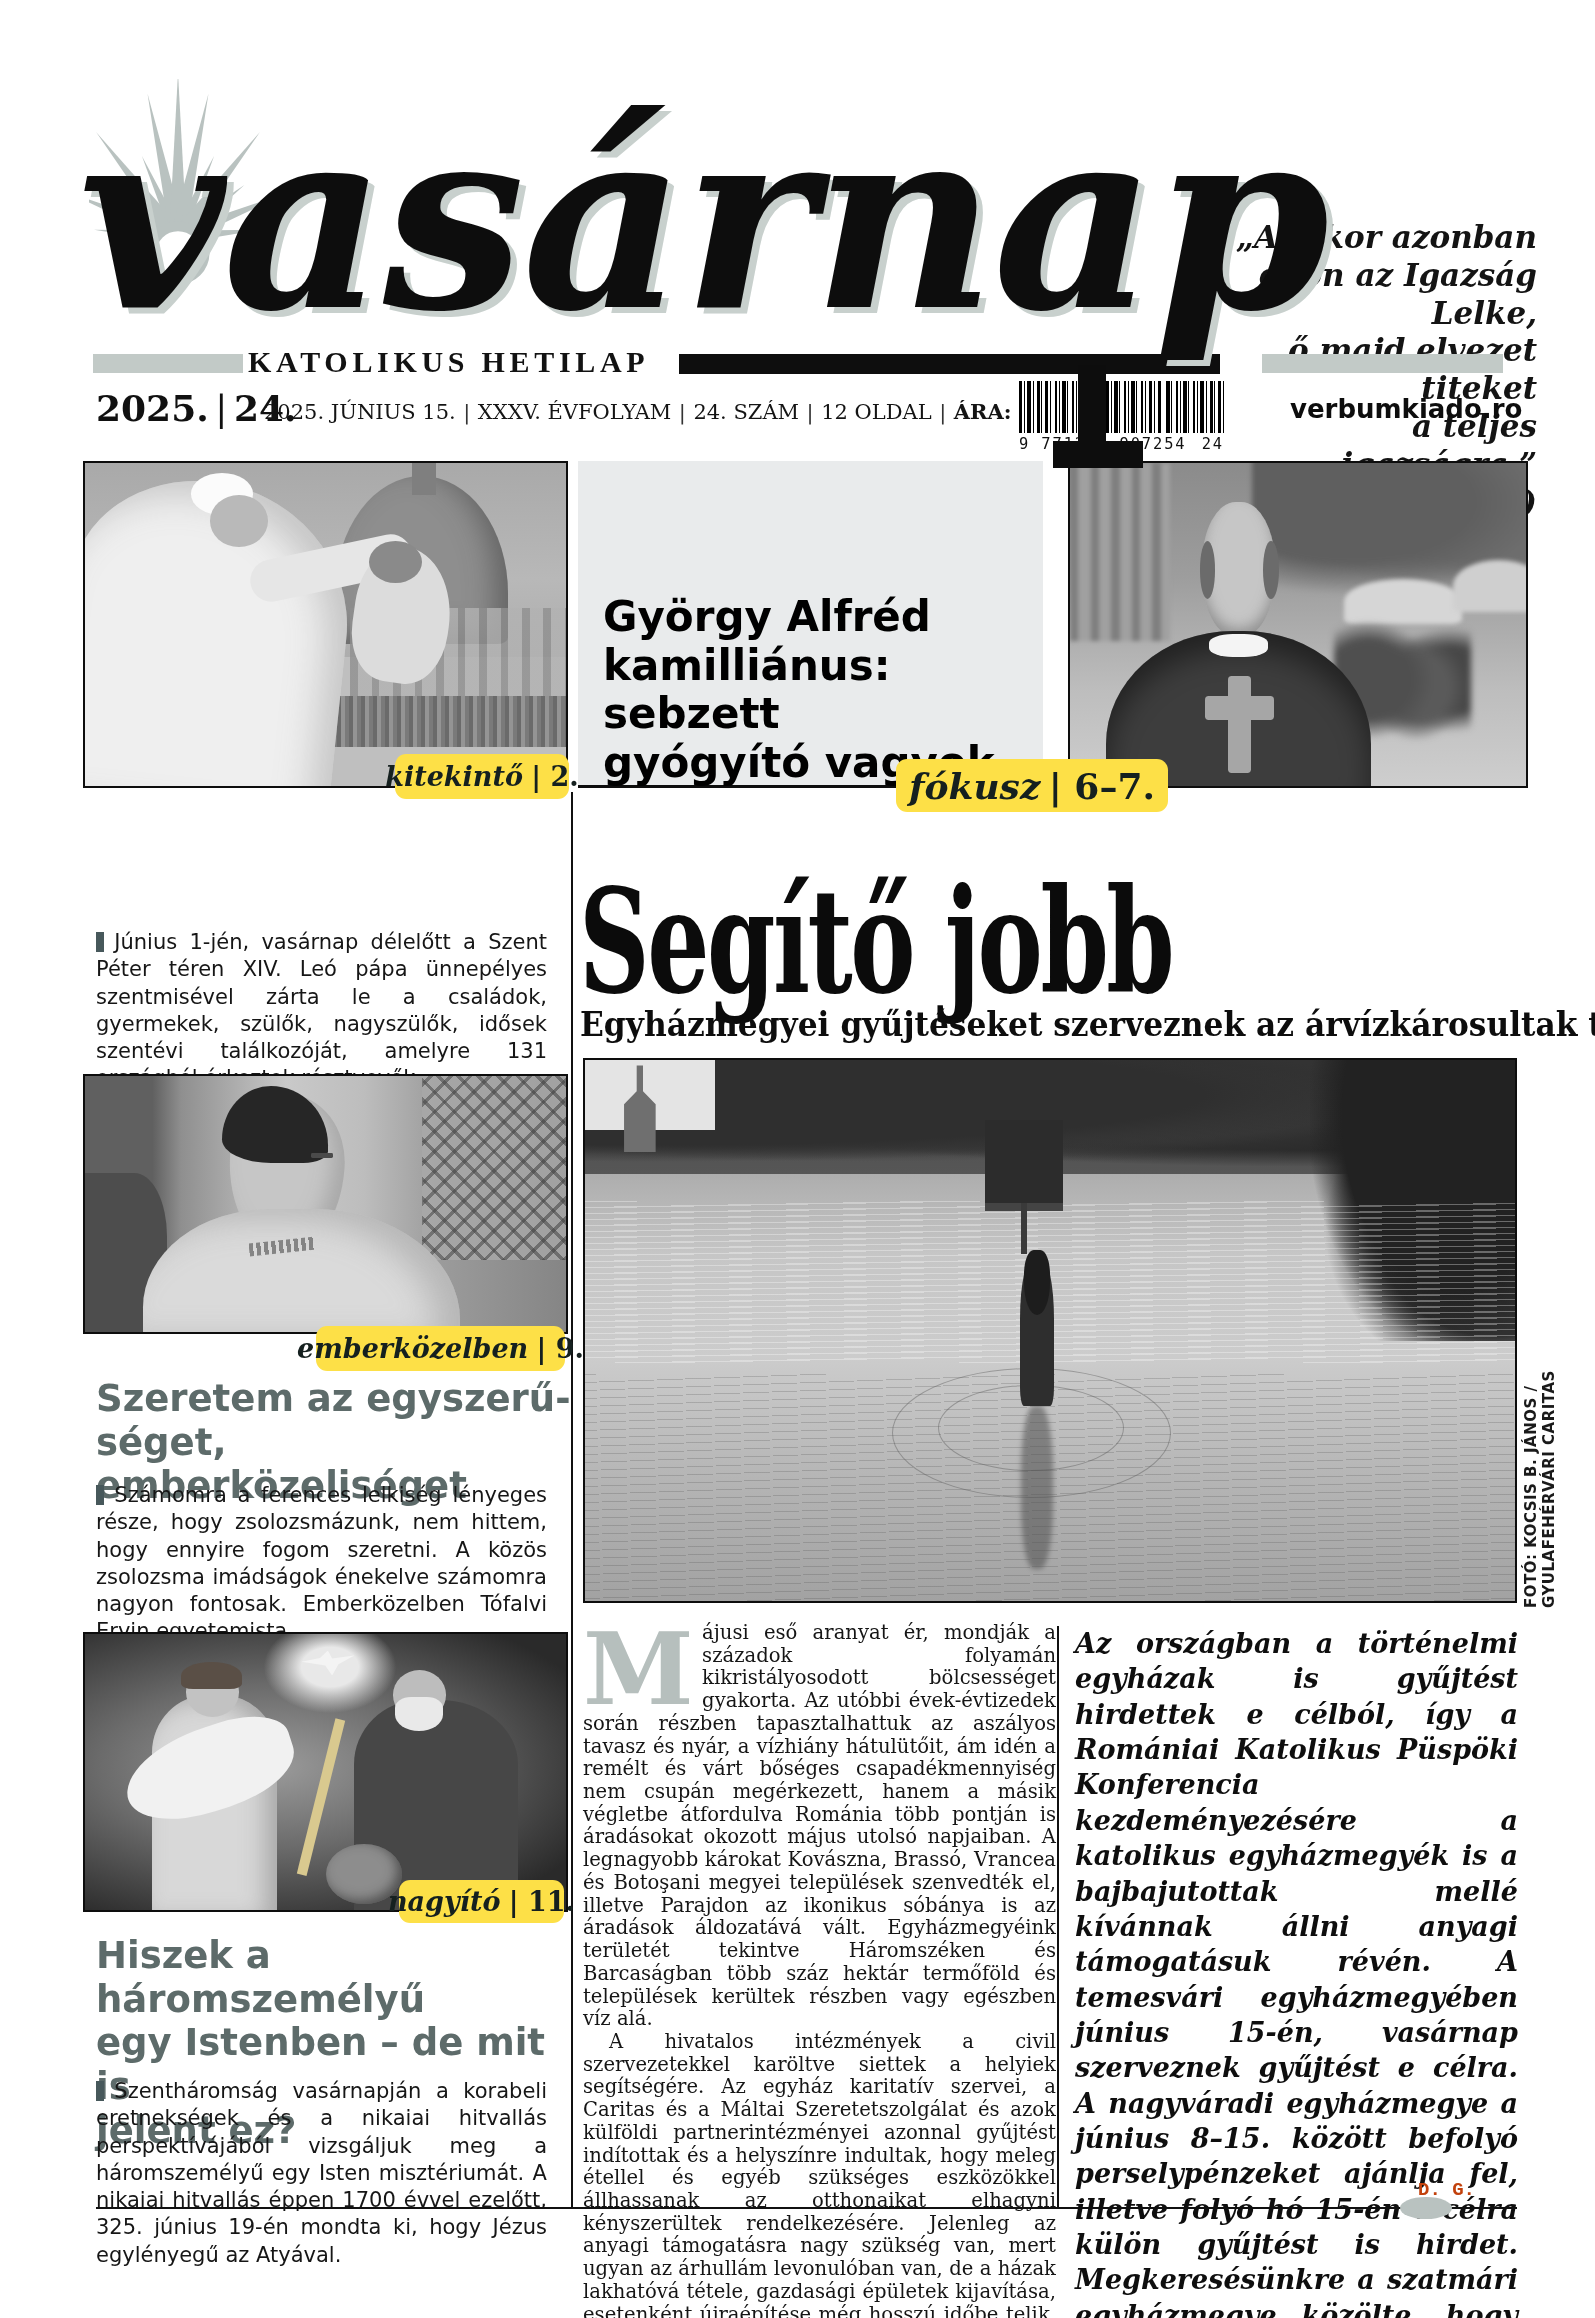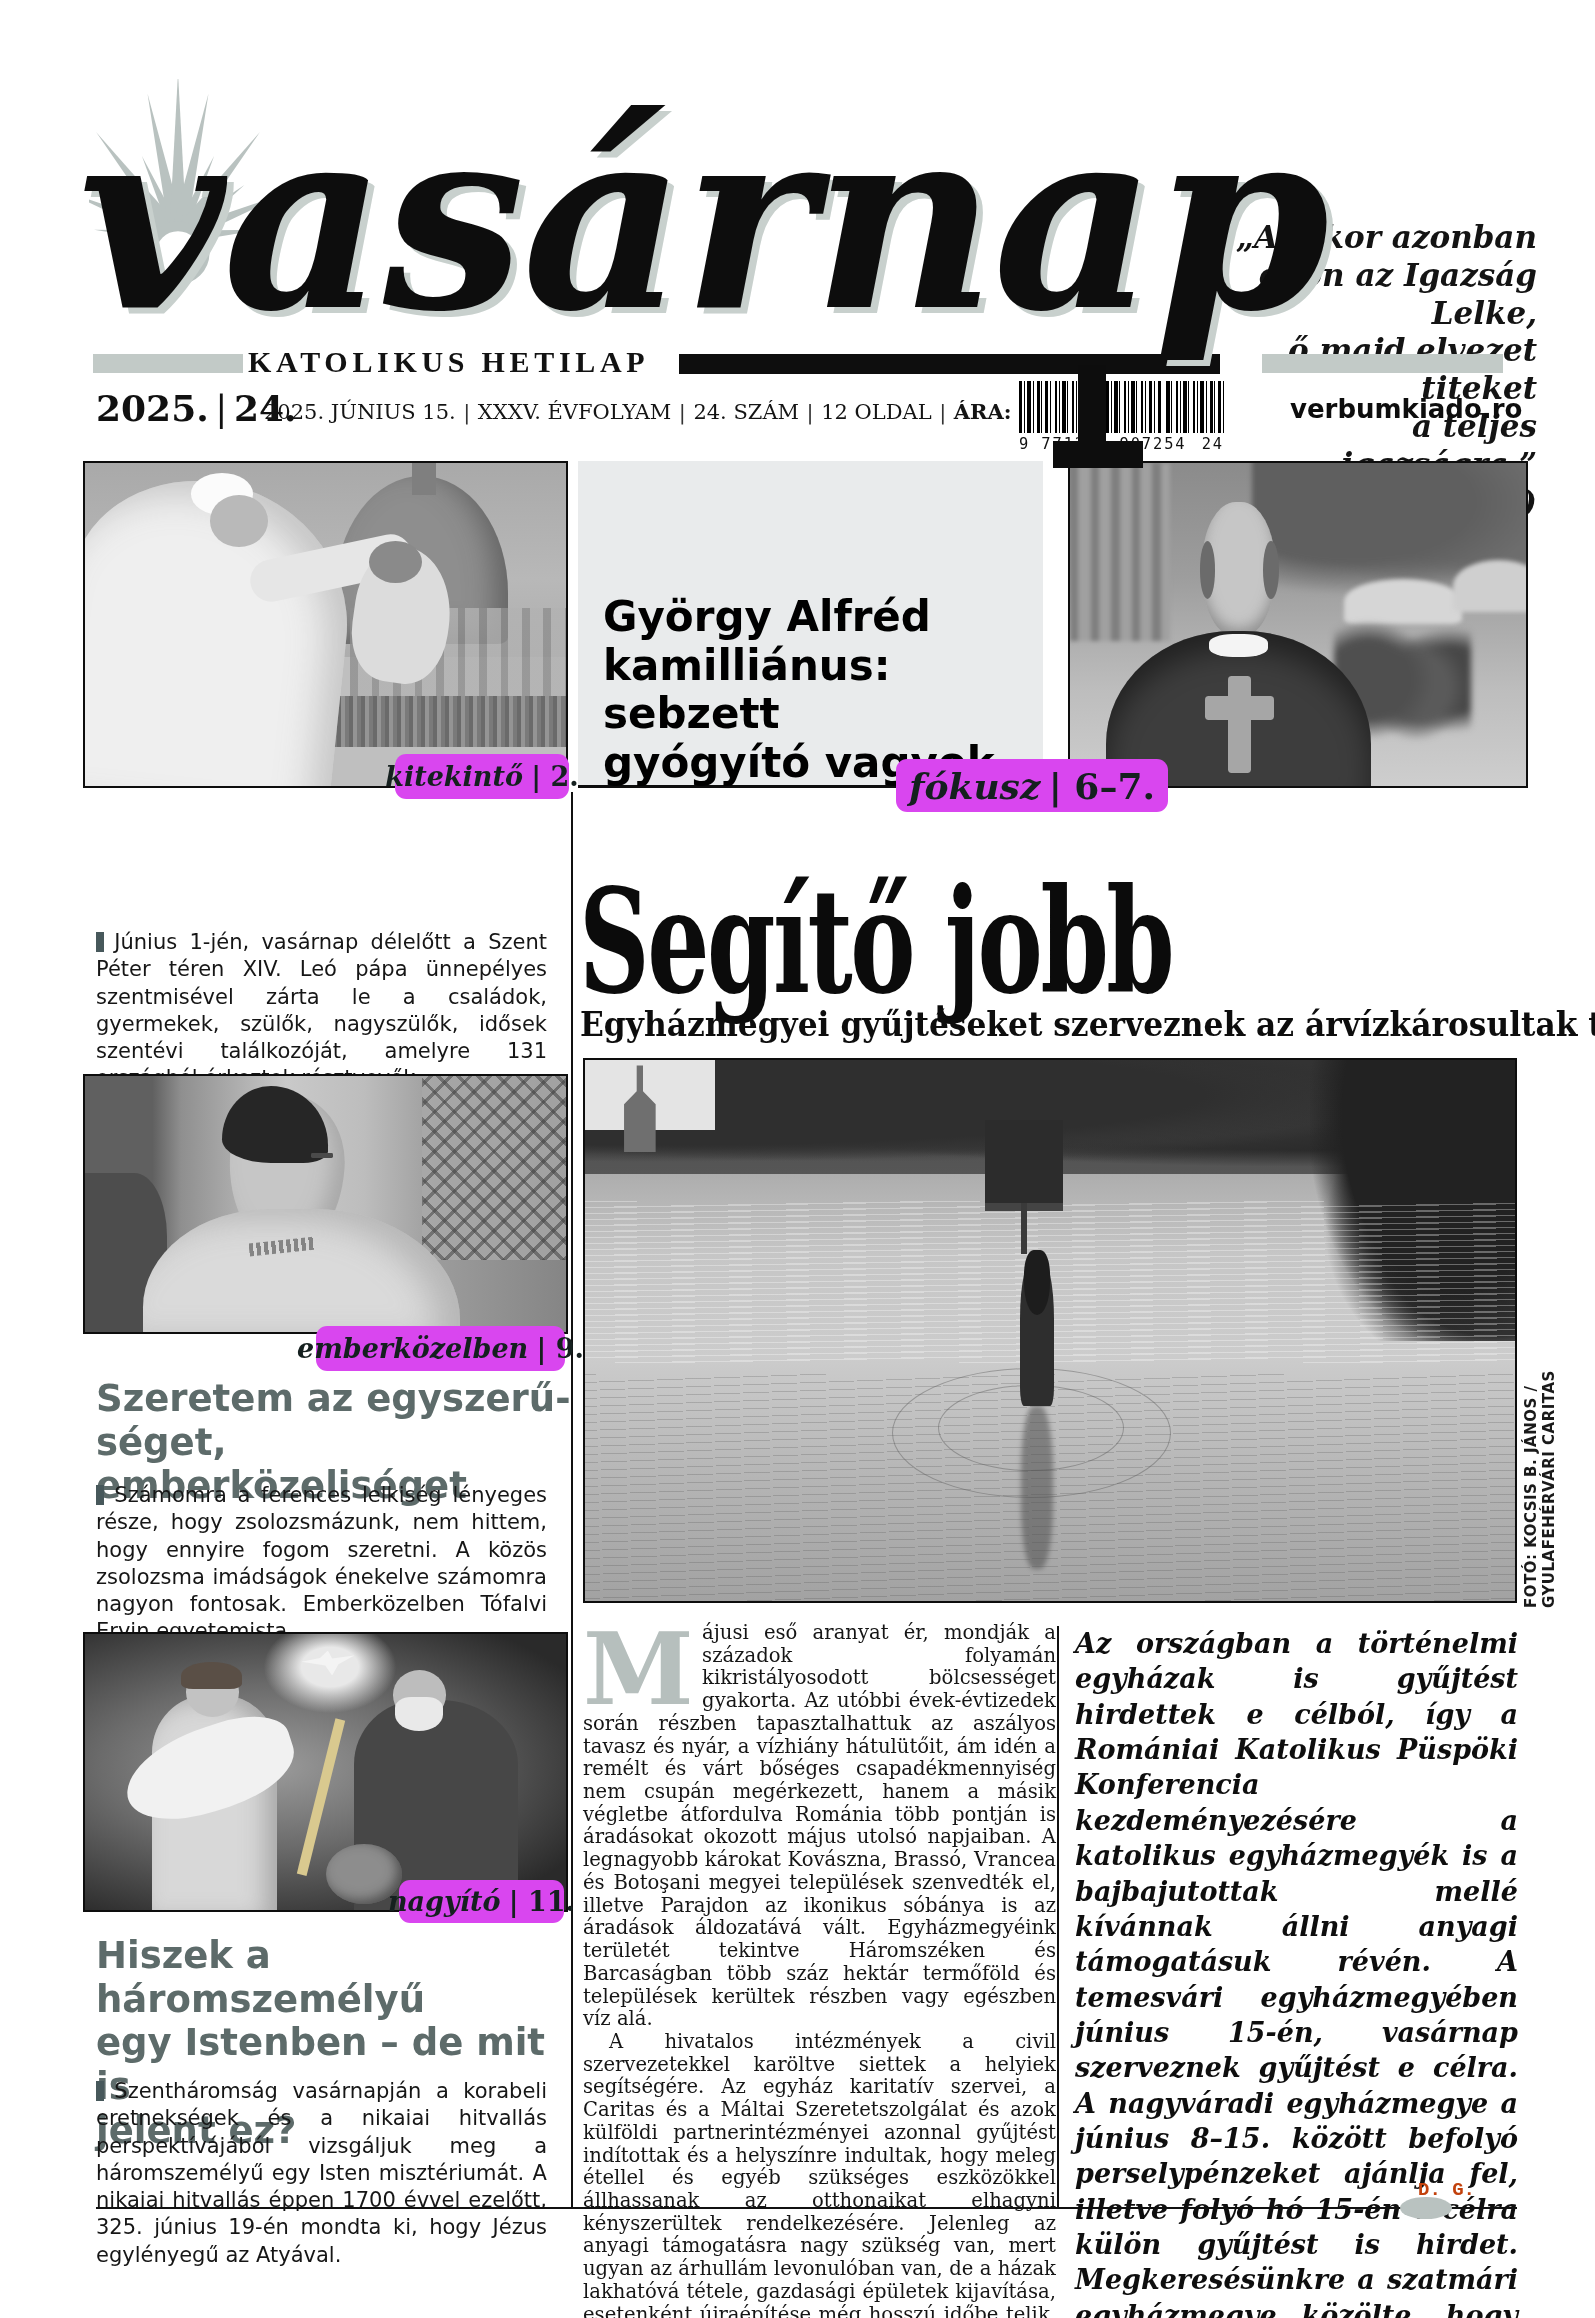--- a/index.html
+++ b/index.html
@@ -47,21 +47,21 @@
     font-family:"DejaVu Sans Mono",monospace; font-size:15.4px; letter-spacing:1.9px; }
   #website { left:1290px; top:394px; width:213px; text-align:right;
     font-family:"DejaVu Sans",sans-serif; font-weight:bold; font-size:26px; color:#0d0d0d; }
 
   
   .photo { border:2.3px solid #0d0d0d; overflow:hidden; background:#bfbfbf; }
   .photo .abs { position:absolute; }
 
   
   .sec-label {
-    background:#d946ef; border-radius:11.2px; display:flex; align-items:center; justify-content:center;
+    background:#fde047; border-radius:11.2px; display:flex; align-items:center; justify-content:center;
     color:#15201f; white-space:nowrap; z-index:6;
   }
   .sec-label .it { font-style:italic; font-weight:bold; font-family:"DejaVu Serif",serif; }
   .sec-label .pg { font-weight:bold; font-family:"DejaVu Serif",serif; padding-left:8.4px; }
   #label-kitekinto { left:395px;  top:754px; width:174px; height:45px;  font-size:27px; }
   #label-fokusz    { left:896px; top:759px; width:272px; height:53px; font-size:36px; }
   #label-ember     { left:316px;  top:1326px; width:249px; height:45px;  font-size:27px; }
   #label-nagyito   { left:399px;  top:1880px; width:165px; height:43px;  font-size:27px; }
 
   

